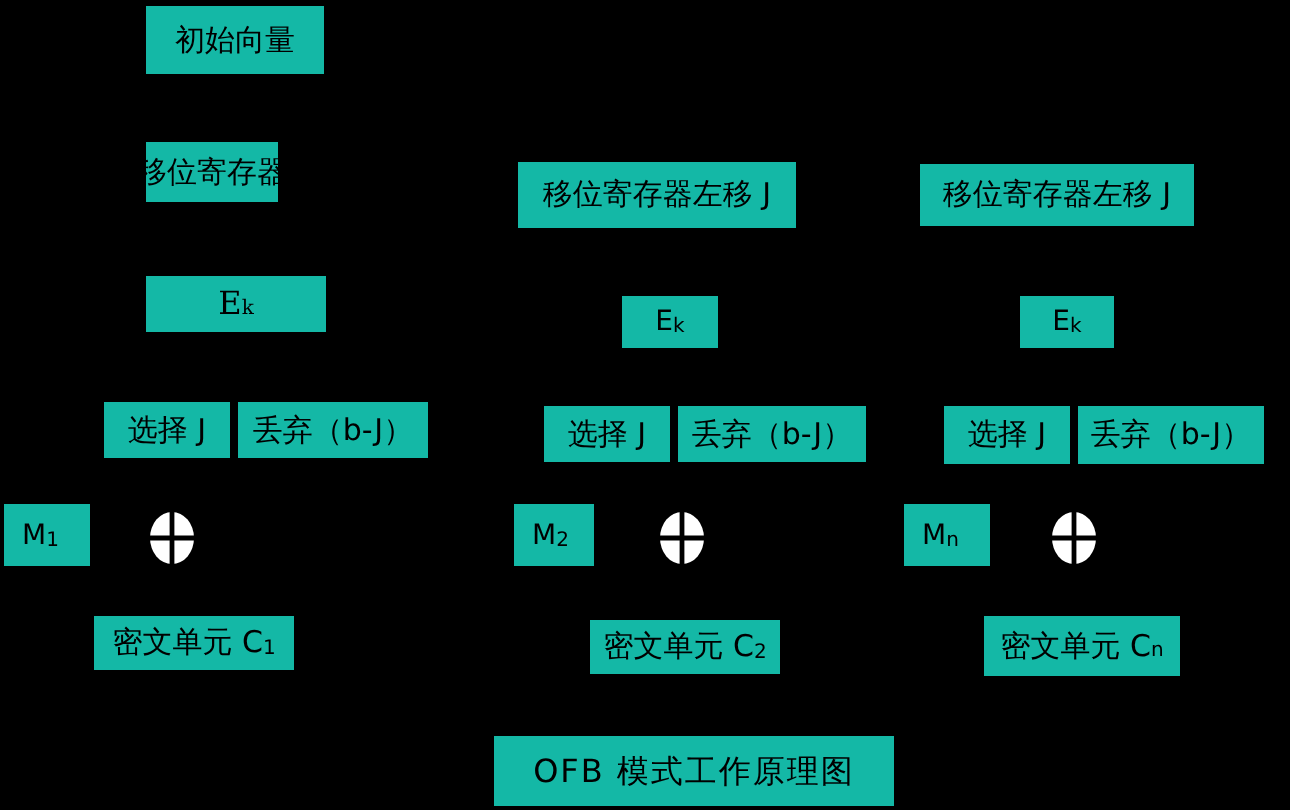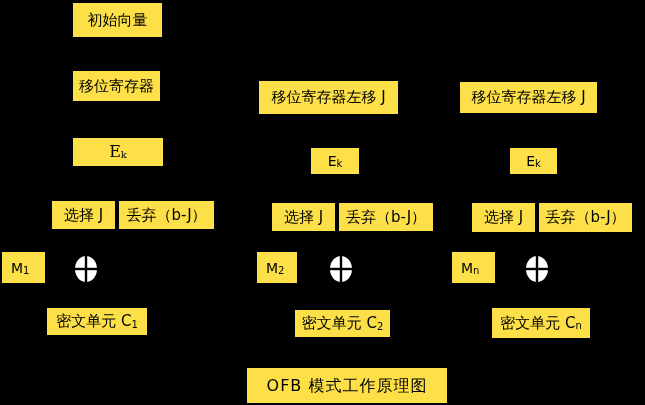--- a/index.html
+++ b/index.html
@@ -5,21 +5,21 @@
   html,body{margin:0;padding:0;}
   body{
     width:645px;height:405px;
     background:#000000;
     position:relative;
     overflow:hidden;
     font-family:"DejaVu Sans",sans-serif;
   }
   .box{
     position:absolute;
-    background:#fde047;
+    background:#14b8a6;
     color:#000000;
     display:flex;
     align-items:center;
     justify-content:center;
     font-size:15px;
     line-height:1;
     box-sizing:border-box;
     white-space:nowrap;
   }
   .box.left{justify-content:flex-start;padding-left:9px;}
@@ -27,21 +27,21 @@
   .serif{font-family:"DejaVu Serif",serif;font-size:16px;}
   .xor{position:absolute;width:22px;height:26px;}
   .title-box{font-weight:normal;font-size:16px;letter-spacing:1px;}
   svg{display:block;}
 </style>
 </head>
 <body>
 
 <div class="box" style="left:73px;top:3px;width:89px;height:34px;">初始向量</div>
 
-<div class="box" style="left:73px;top:71px;width:87px;height:30px;">移位寄存器</div>
+<div class="box" style="left:73px;top:71px;width:66px;height:30px;">移位寄存器</div>
 
 <div class="box serif" style="left:73px;top:138px;width:90px;height:28px;">
   <span>E</span>
     <sub>k</sub>
 </div>
 
 <div class="box" style="left:52px;top:201px;width:63px;height:28px;">选择 J</div>
 
 <div class="box" style="left:119px;top:201px;width:95px;height:28px;">丢弃（b-J）</div>
 

